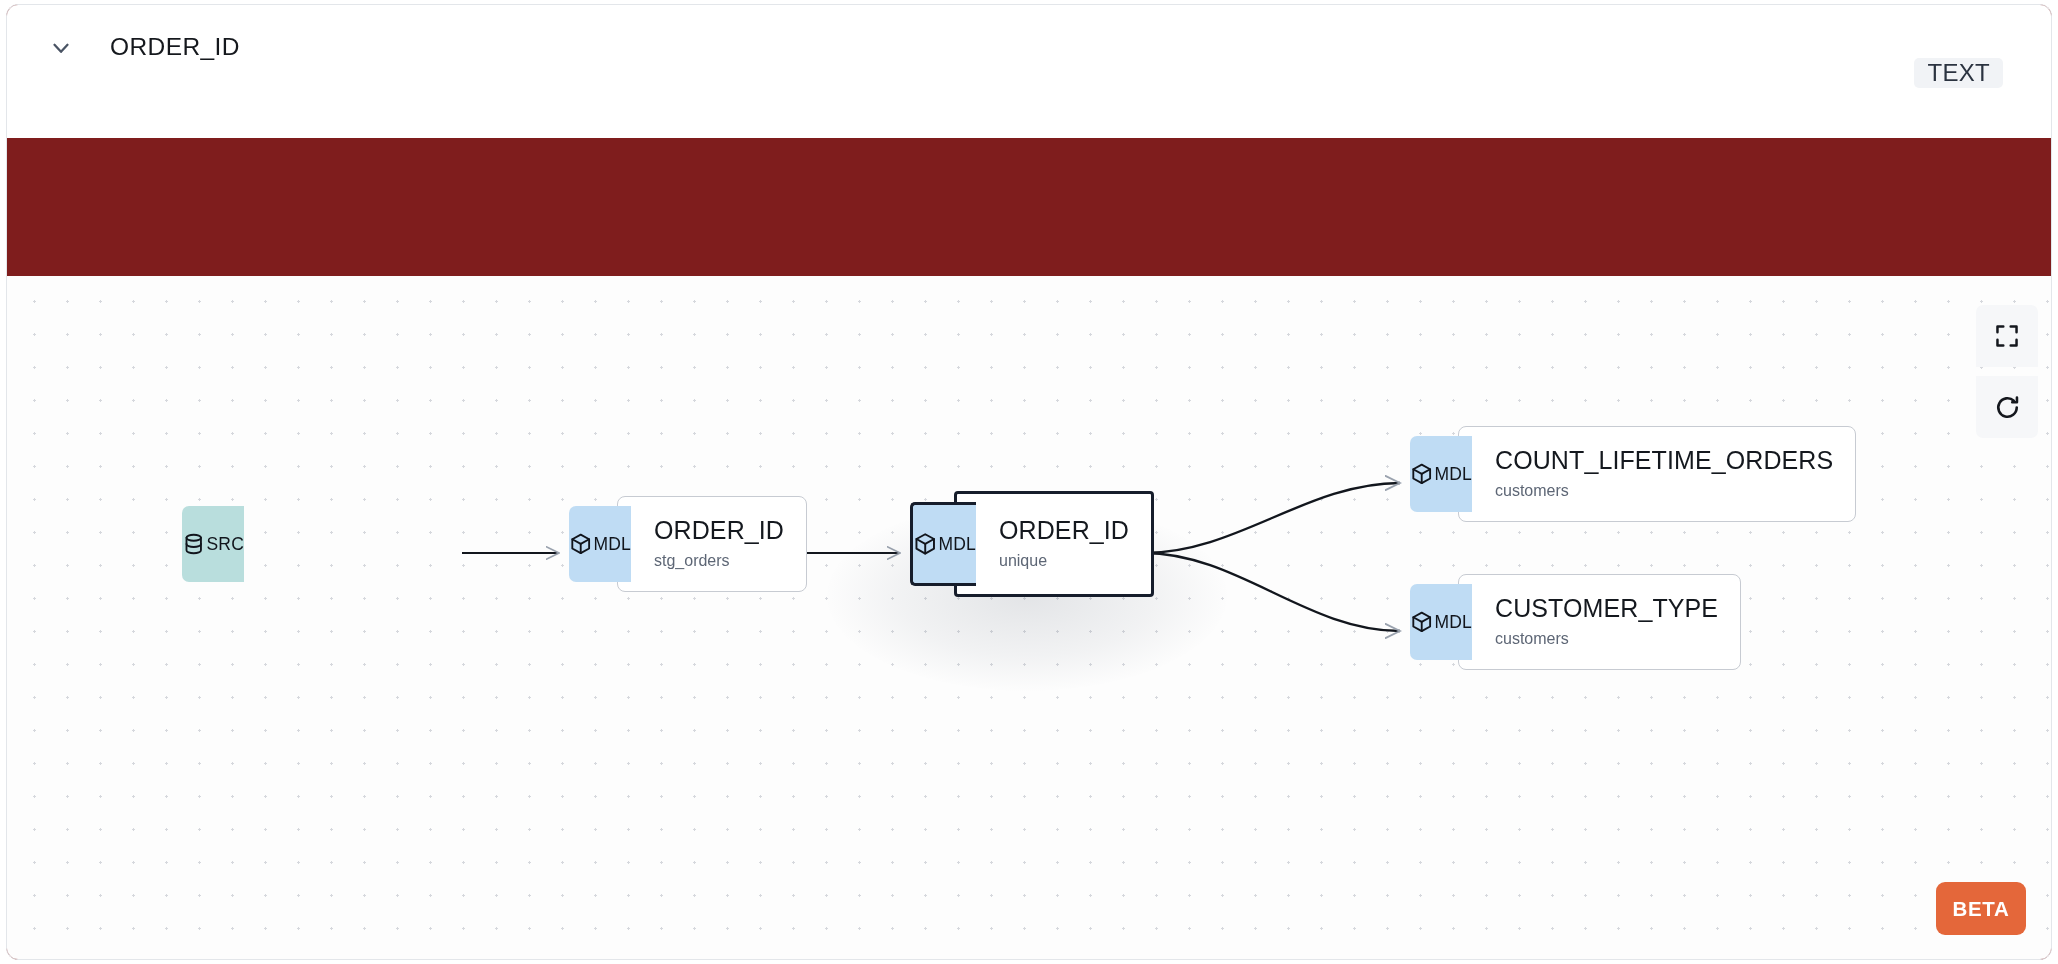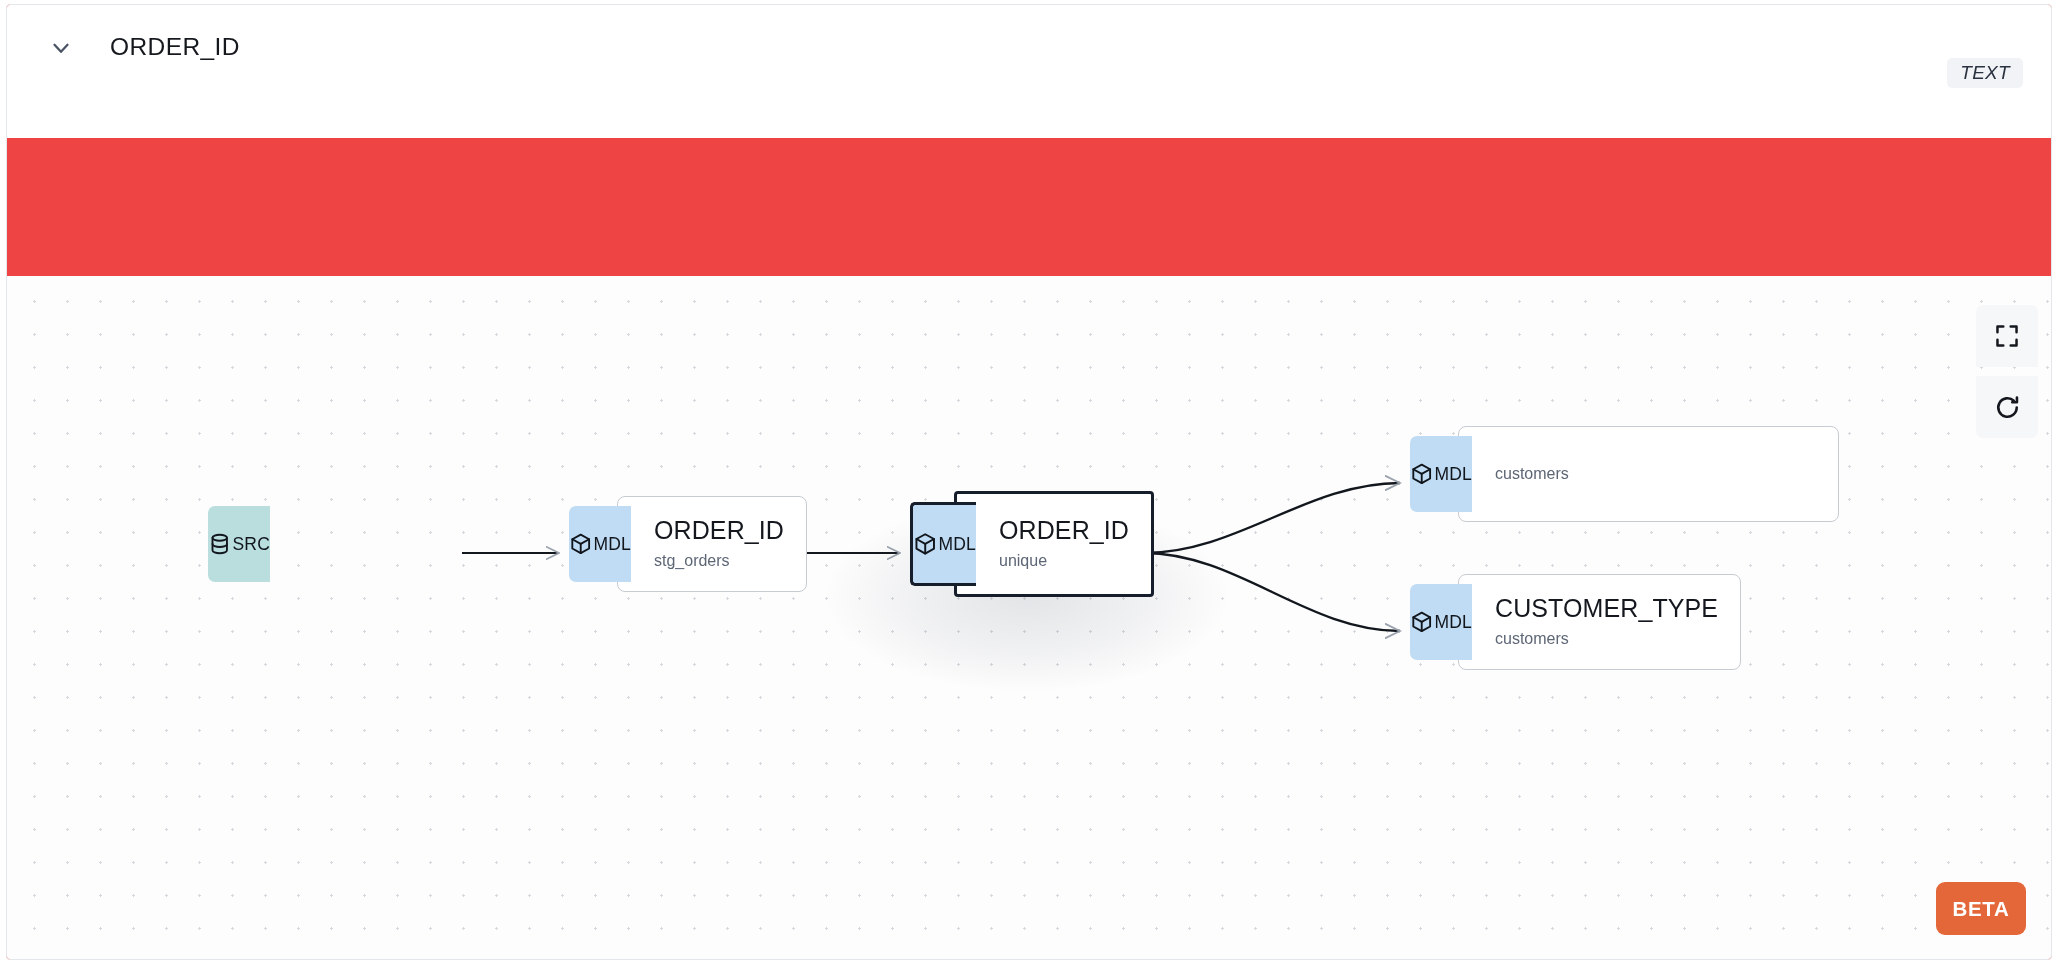--- a/index.html
+++ b/index.html
@@ -17,23 +17,23 @@
     height: 964px;
     background: #ffffff;
     overflow: hidden;
   }
 
   
   .card {
     position: absolute;
     left: 6px; top: 4px;
     width: 2046px; height: 956px;
-    background: #ef4444;
+    background: #7f1d1d;
     border: 1px solid #e3e6ea;
-    border-radius: 4px;
+    border-radius: 12px;
     overflow: hidden;
   }
 
   
   .hdr {
     position: absolute;
     left: 0; top: 0;
     width: 100%;
     height: 133px;
     background: #ffffff;
@@ -56,31 +56,30 @@
     position: absolute;
     left: 103px; top: 1px;
     font-size: 24.5px;
     letter-spacing: 0.4px;
     color: #15181d;
     line-height: 33px;
     white-space: nowrap;
   }
   .type-badge {
     position: absolute;
-    right: 28px; top: 29px;
+    right: 48px; top: 29px;
     height: 30px;
     padding: 0 13px;
     display: flex; align-items: center;
     background: #f1f3f6;
     border-radius: 5px;
-    font-size: 19px;
+    font-size: 24px;
     color: #2b3murky;
     color: #2b3340;
     letter-spacing: 0.3px;
-    font-style: italic;
   }
   .desc {
     position: absolute;
     left: 34px; top: 85px;
     font-size: 22.5px;
     color: #7b828f;
     line-height: 30px;
     white-space: nowrap;
   }
 
@@ -161,21 +160,21 @@
     height: 76px;
     position: relative;
     z-index: 1;
   }
   .node-badge .bg-lbl {
     font-size: 17.5px;
     letter-spacing: 0.2px;
     line-height: 19px;
   }
   .node-badge svg { display: block; margin-bottom: 1px; }
-  .badge-src { background: #b9dedd; margin-left: 26px; }
+  .badge-src { background: #b9dedd; }
   .badge-mdl { background: #bfdcf4; }
 
   .node-body {
     flex: 1 1 auto;
     background: #ffffff;
     border: 1px solid #c7cbd2;
     border-radius: 8px;
     margin-left: -14px;
     padding: 13px 22px 13px 36px;
     display: flex;
@@ -335,20 +334,21 @@
       <div class="node" style="left:1403px; top:150px; width:429px; height:96px;">
         <div class="node-badge badge-mdl">
           <svg width="26" height="26" viewBox="0 0 24 24" fill="none" stroke="#11151c" stroke-width="1.9" stroke-linecap="round" stroke-linejoin="round">
             <path d="M12 2.4 L20.6 7.1 V16.6 L12 21.4 L3.4 16.6 V7.1 Z"></path>
             <path d="M3.4 7.1 L12 11.9 L20.6 7.1"></path>
             <path d="M12 11.9 V21.4"></path>
           </svg>
           <span class="bg-lbl">MDL</span>
         </div>
         <div class="node-body">
+          <span class="node-name">COUNT_LIFETIME_ORDERS</span>
           <span class="node-sub">customers</span>
         </div>
       </div>
 
       <div class="node" style="left:1403px; top:298px; width:322px; height:96px;">
         <div class="node-badge badge-mdl">
           <svg width="26" height="26" viewBox="0 0 24 24" fill="none" stroke="#11151c" stroke-width="1.9" stroke-linecap="round" stroke-linejoin="round">
             <path d="M12 2.4 L20.6 7.1 V16.6 L12 21.4 L3.4 16.6 V7.1 Z"></path>
             <path d="M3.4 7.1 L12 11.9 L20.6 7.1"></path>
             <path d="M12 11.9 V21.4"></path>

